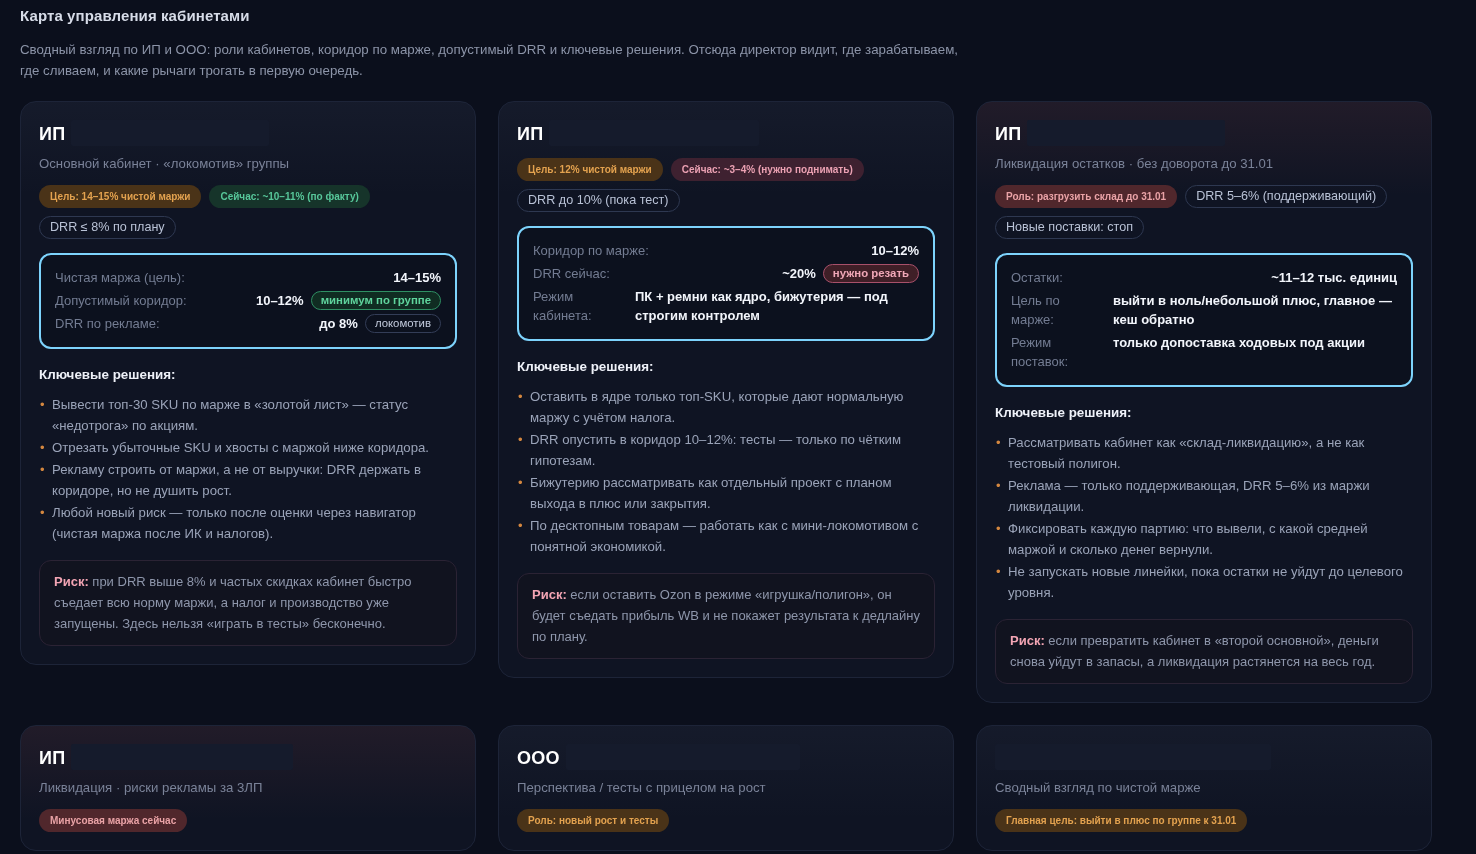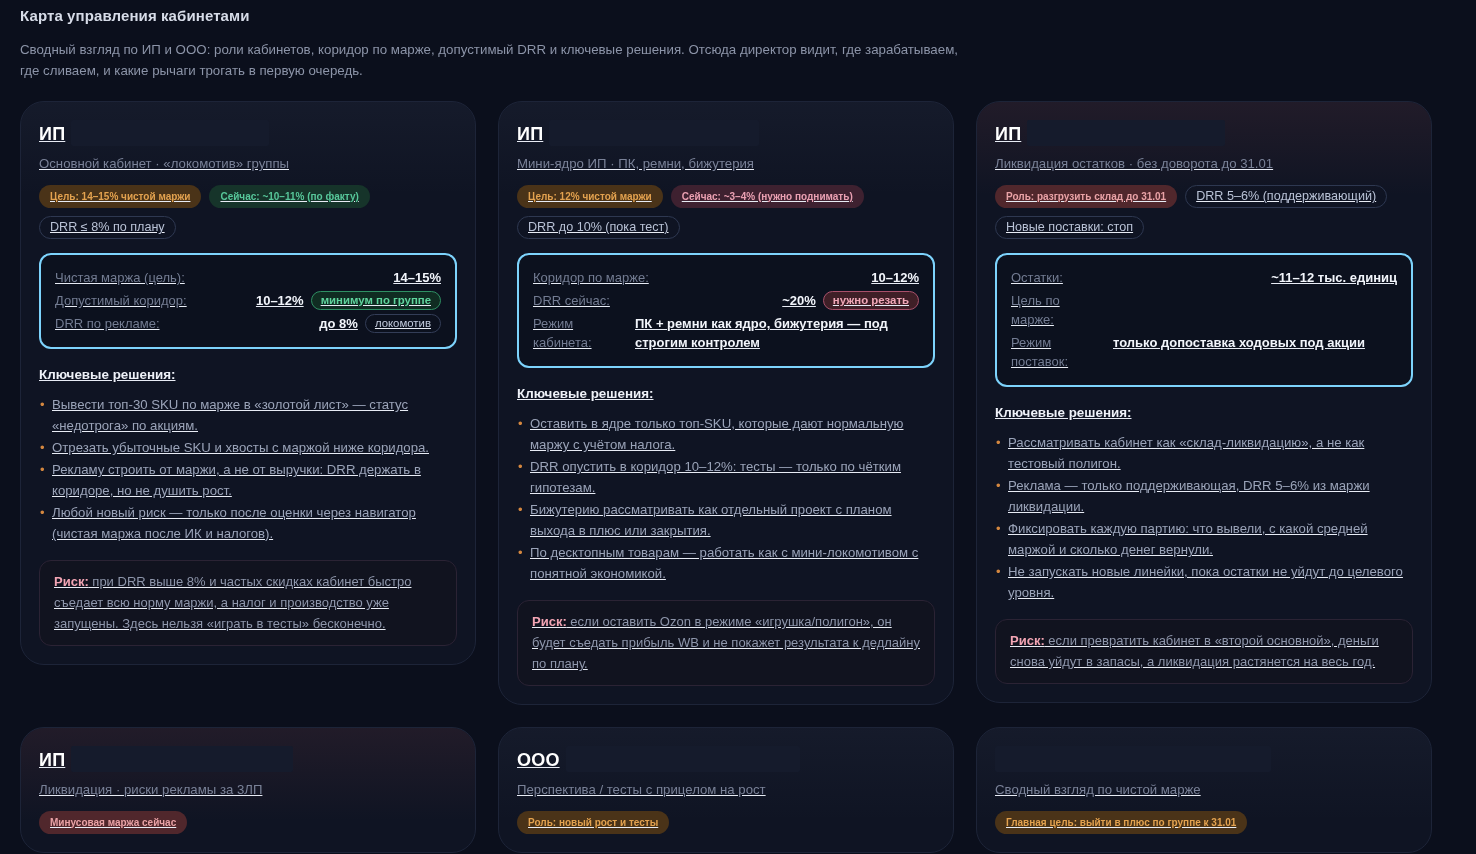--- a/index.html
+++ b/index.html
@@ -51,26 +51,25 @@
     margin-top: 20px;
     display: grid;
     grid-template-columns: repeat(3, 1fr);
     gap: 22px;
     align-items: start;
   }
 
   
   .card {
     position: relative;
-    border-radius: 24px;
+    border-radius: 16px;
     border: 1px solid #1d2438;
     background: #0f1423;
     padding: 20px 18px 18px 18px;
     overflow: hidden;
-    text-decoration: underline;
   }
   .card::before {
     content: "";
     position: absolute;
     left: 0; right: 0; top: 0;
     height: 120px;
     pointer-events: none;
     background: linear-gradient(180deg, rgba(255,255,255,.028), rgba(255,255,255,0));
   }
   .card.tone-red::before {
@@ -344,21 +343,20 @@
           <li>Любой новый риск — только после оценки через навигатор (чистая маржа после ИК и налогов).</li>
         </ul>
         <div class="risk"><b>Риск:</b><span> при DRR выше 8% и частых скидках кабинет быстро съедает всю норму маржи, а налог и производство уже запущены. Здесь нельзя «играть в тесты» бесконечно.</span></div>
       </div>
       <div class="card tone-neutral">
         <div class="card-head">
           <div class="card-title-row">
             <div class="card-org">ИП</div>
             <span class="redaction r-wide2"></span>
           </div>
-          <div class="card-subtitle">Мини-ядро ИП · ПК, ремни, бижутерия</div>
         </div>
         <div class="chips">
           <span class="chip amber">Цель: 12% чистой маржи</span>
           <span class="chip red">Сейчас: ~3–4% (нужно поднимать)</span>
           <span class="chip outline">DRR до 10% (пока тест)</span>
         </div>
         <div class="metrics">
           <div class="metric-row">
             <div class="metric-label">Коридор по марже:</div>
             <div class="metric-value">
@@ -403,20 +401,23 @@
         </div>
         <div class="metrics">
           <div class="metric-row">
             <div class="metric-label">Остатки:</div>
             <div class="metric-value">
               <span>~11–12 тыс. единиц</span>
             </div>
           </div>
           <div class="metric-row">
             <div class="metric-label narrow">Цель по марже:</div>
+            <div class="metric-value block">
+              <span>выйти в ноль/небольшой плюс, главное — кеш обратно</span>
+            </div>
           </div>
           <div class="metric-row">
             <div class="metric-label narrow">Режим поставок:</div>
             <div class="metric-value block">
               <span>только допоставка ходовых под акции</span>
             </div>
           </div>
         </div>
         <div class="decisions-title">Ключевые решения:</div>
         <ul class="decisions-list">

